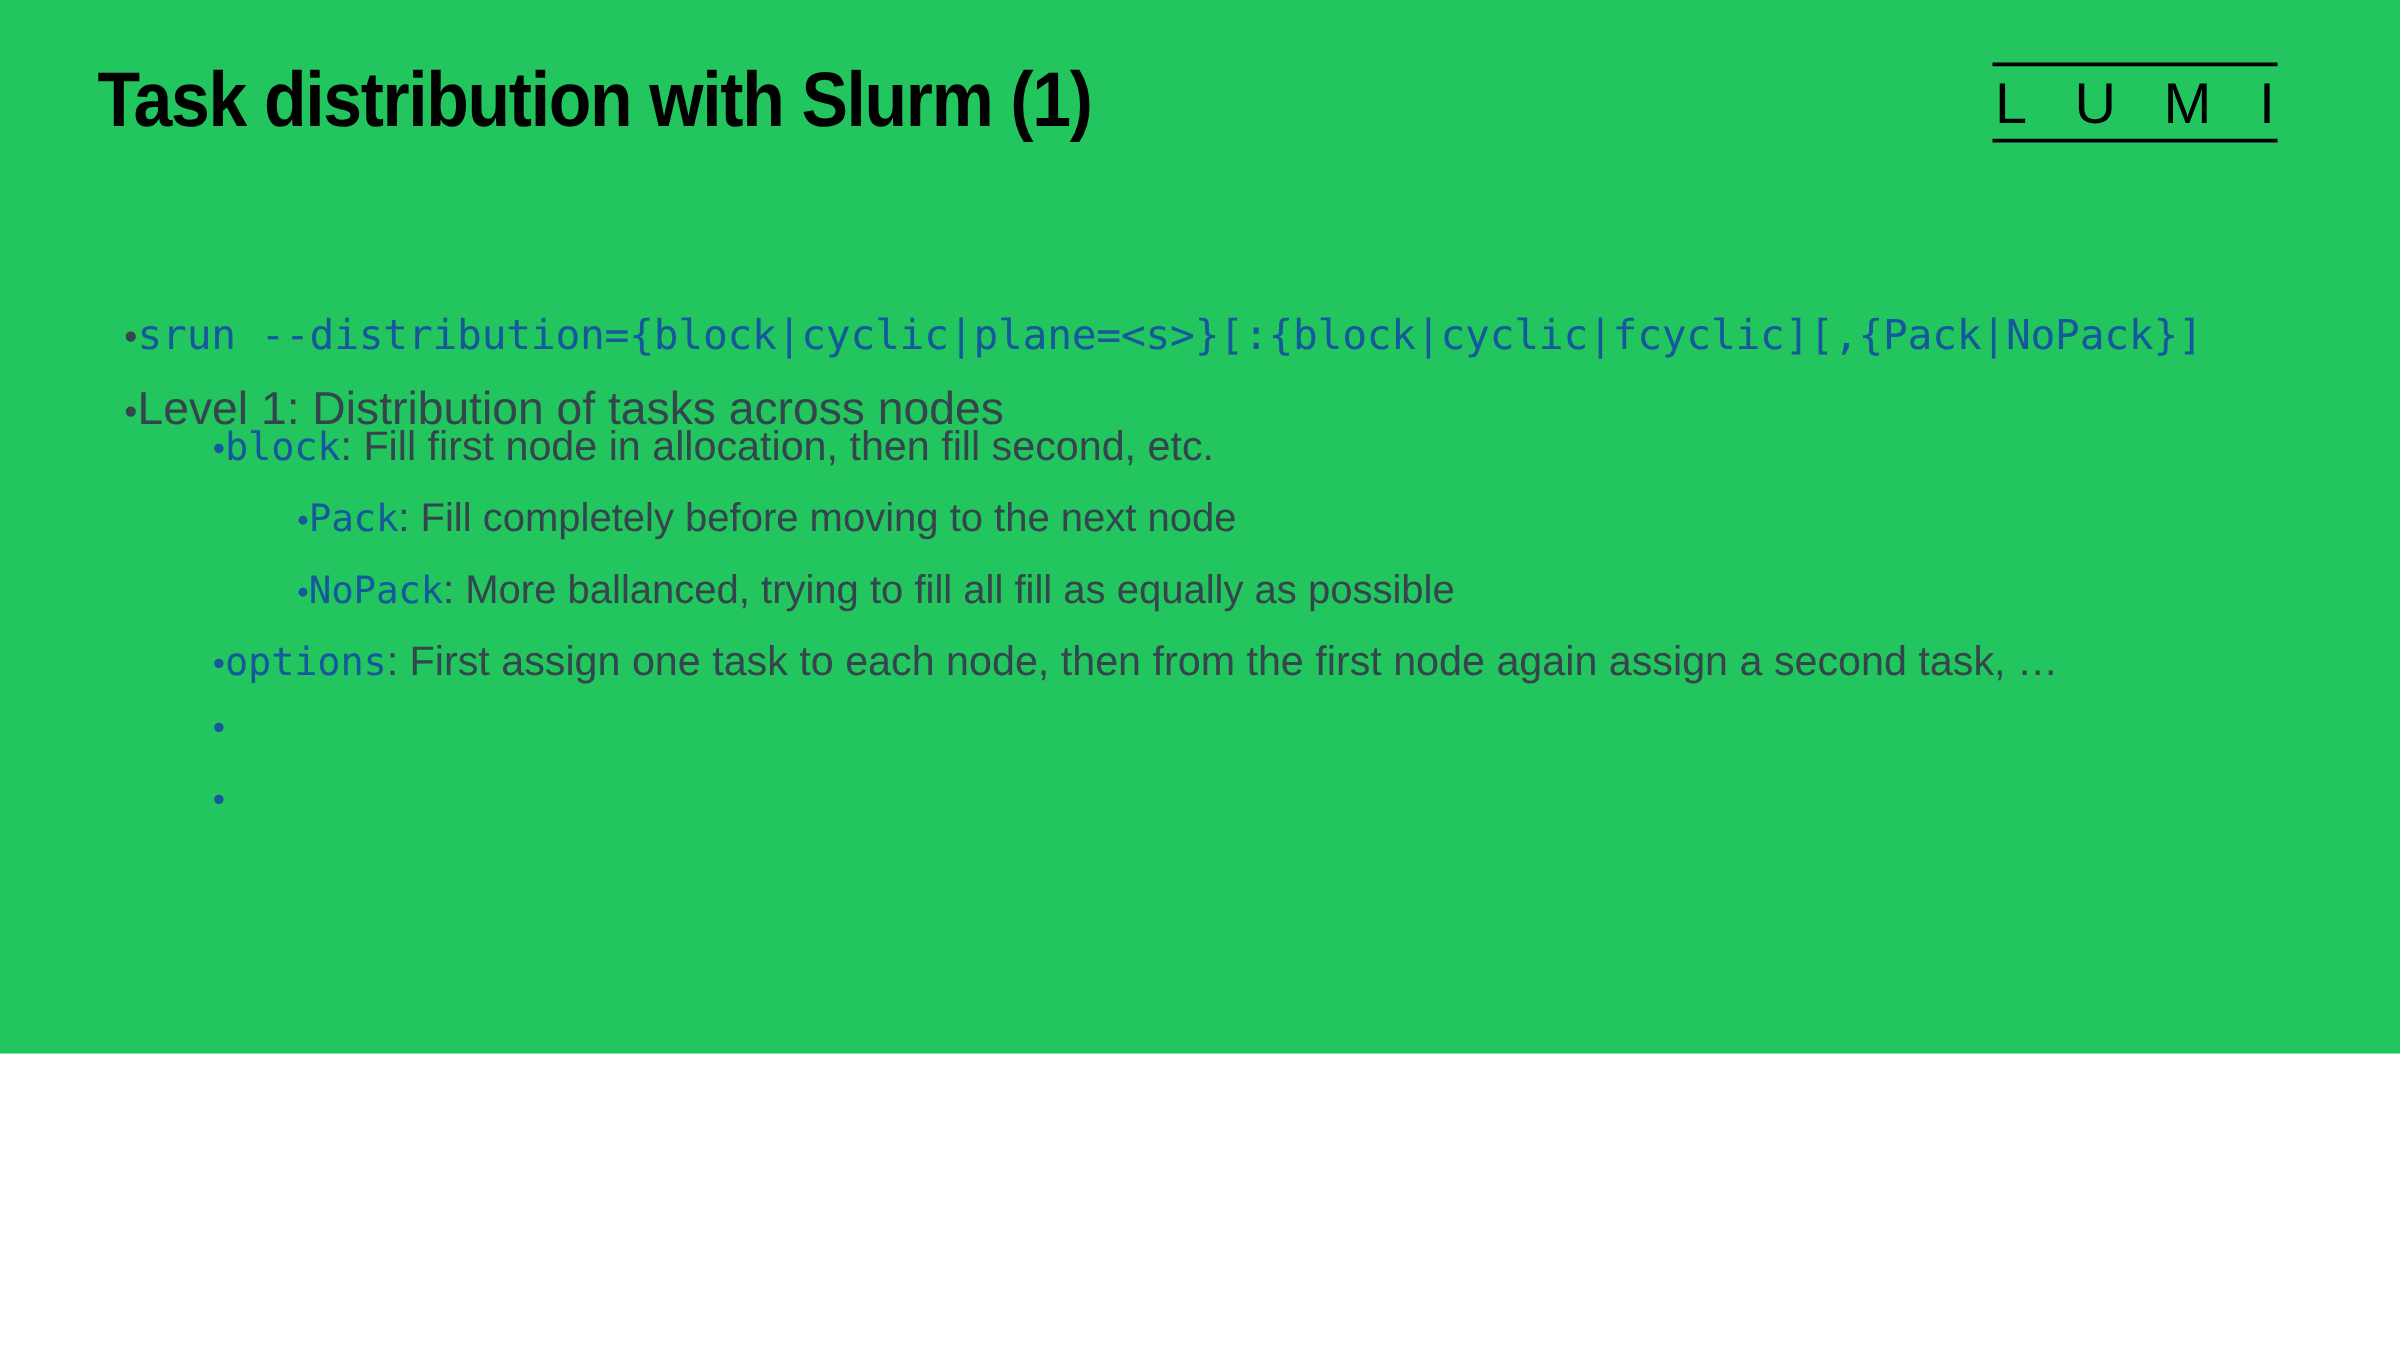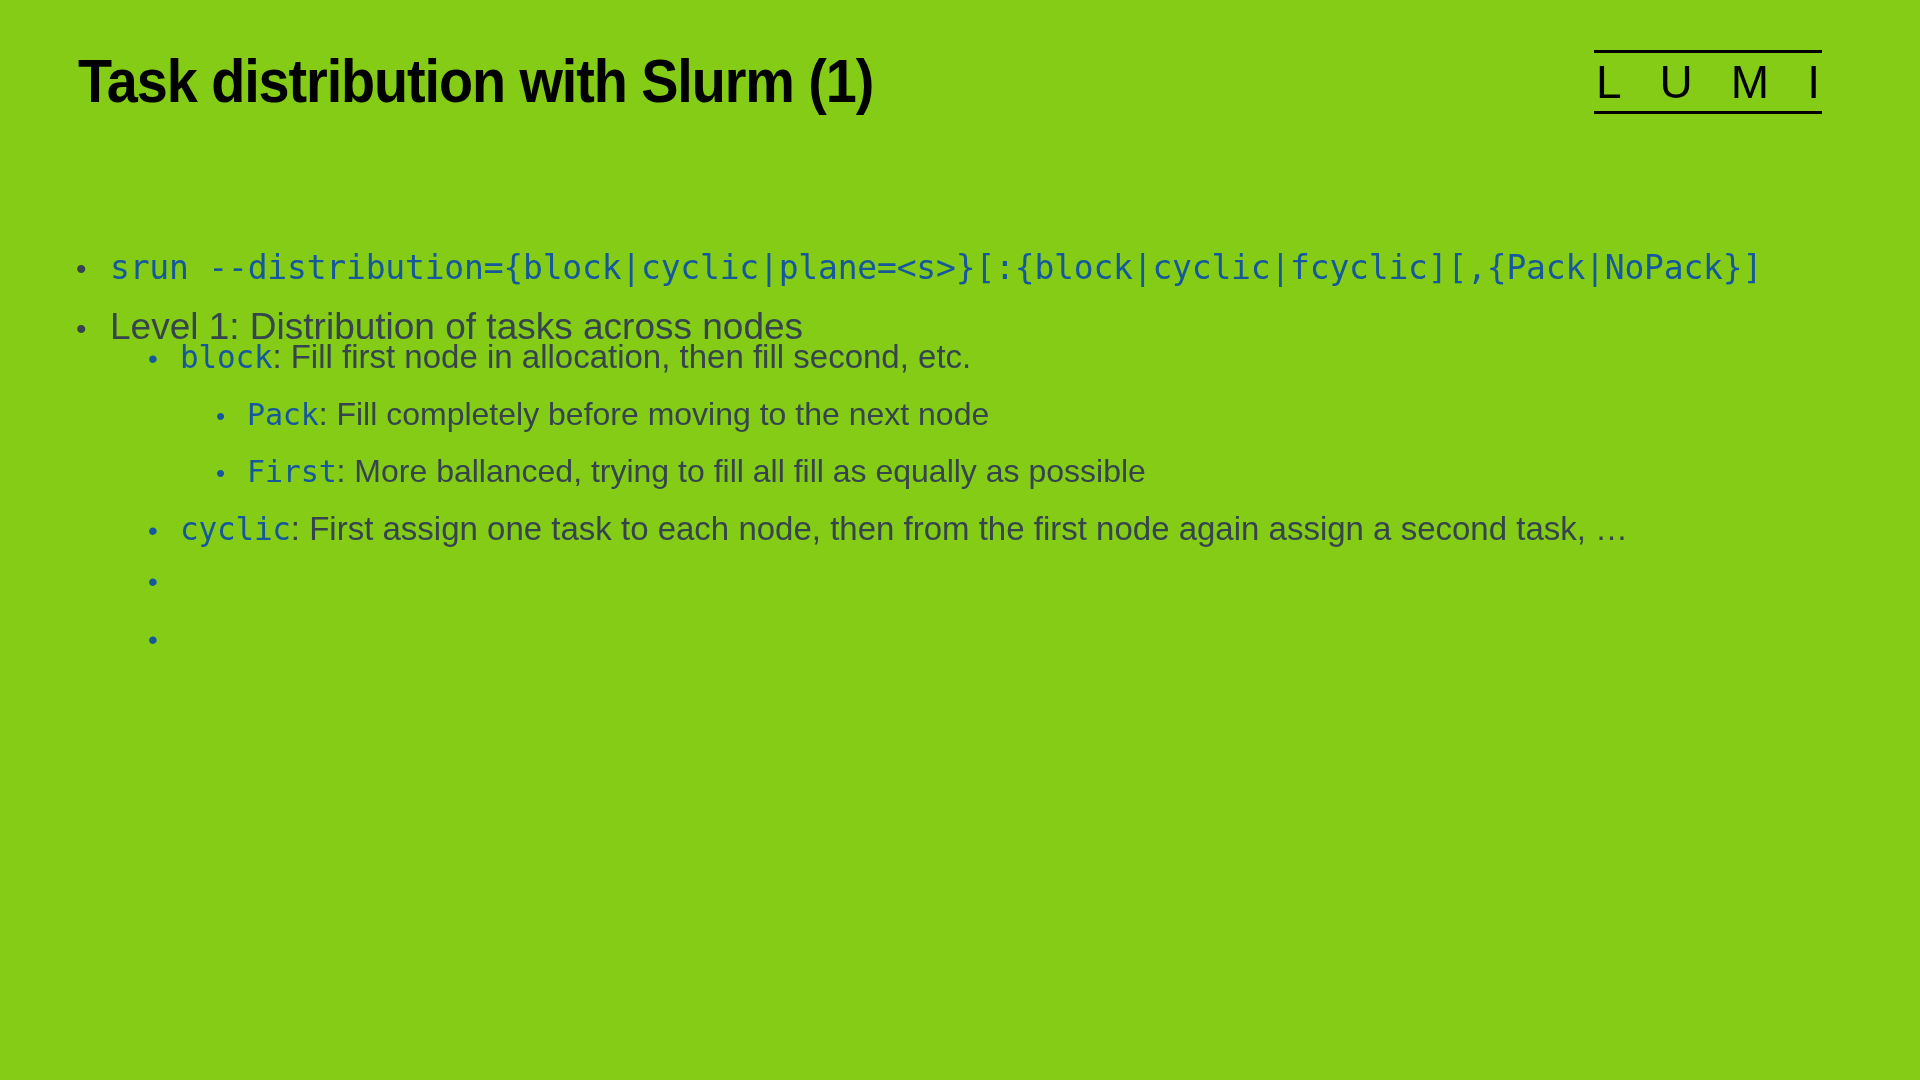--- a/index.html
+++ b/index.html
@@ -4,24 +4,25 @@
 <style>
   html, body {
     margin: 0;
     padding: 0;
     background: #ffffff;
   }
 
   .slide {
     position: relative;
     width: 1920px;
-    height: 1080px;
-    background: #84cc16;
+    height: 843px;
+    background: #22c55e;
     overflow: hidden;
     font-family: "Liberation Sans", sans-serif;
+    text-align: right;
   }
 
   
   .slide-title {
     position: absolute;
     left: 78px;
     top: 48px;
     font-family: "Liberation Sans", sans-serif;
     font-size: 62px;
     font-weight: bold;
@@ -190,25 +191,25 @@
       <div class="bullet-row lvl2">
         <span class="bullet-marker">•</span>
         <span class="bullet-text"><span class="kw">block</span><span>: Fill first node in allocation, then fill second, etc.</span></span>
       </div>
       <div class="bullet-row lvl3">
         <span class="bullet-marker">•</span>
         <span class="bullet-text"><span class="kw">Pack</span><span>: Fill completely before moving to the next node</span></span>
       </div>
       <div class="bullet-row lvl3">
         <span class="bullet-marker">•</span>
-        <span class="bullet-text"><span class="kw">First</span><span>: More ballanced, trying to fill all fill as equally as possible</span></span>
-      </div>
-      <div class="bullet-row lvl2">
-        <span class="bullet-marker">•</span>
-        <span class="bullet-text"><span class="kw">cyclic</span><span>: First assign one task to each node, then from the first node again assign a second task, …</span></span>
+        <span class="bullet-text"><span class="kw">NoPack</span><span>: More ballanced, trying to fill all fill as equally as possible</span></span>
+      </div>
+      <div class="bullet-row lvl2">
+        <span class="bullet-marker">•</span>
+        <span class="bullet-text"><span class="kw">options</span><span>: First assign one task to each node, then from the first node again assign a second task, …</span></span>
       </div>
       <div class="bullet-row lvl2">
         <span class="bullet-marker">•</span>
       </div>
       <div class="bullet-row lvl2">
         <span class="bullet-marker">•</span>
       </div>
     </div>
 
 </div>

